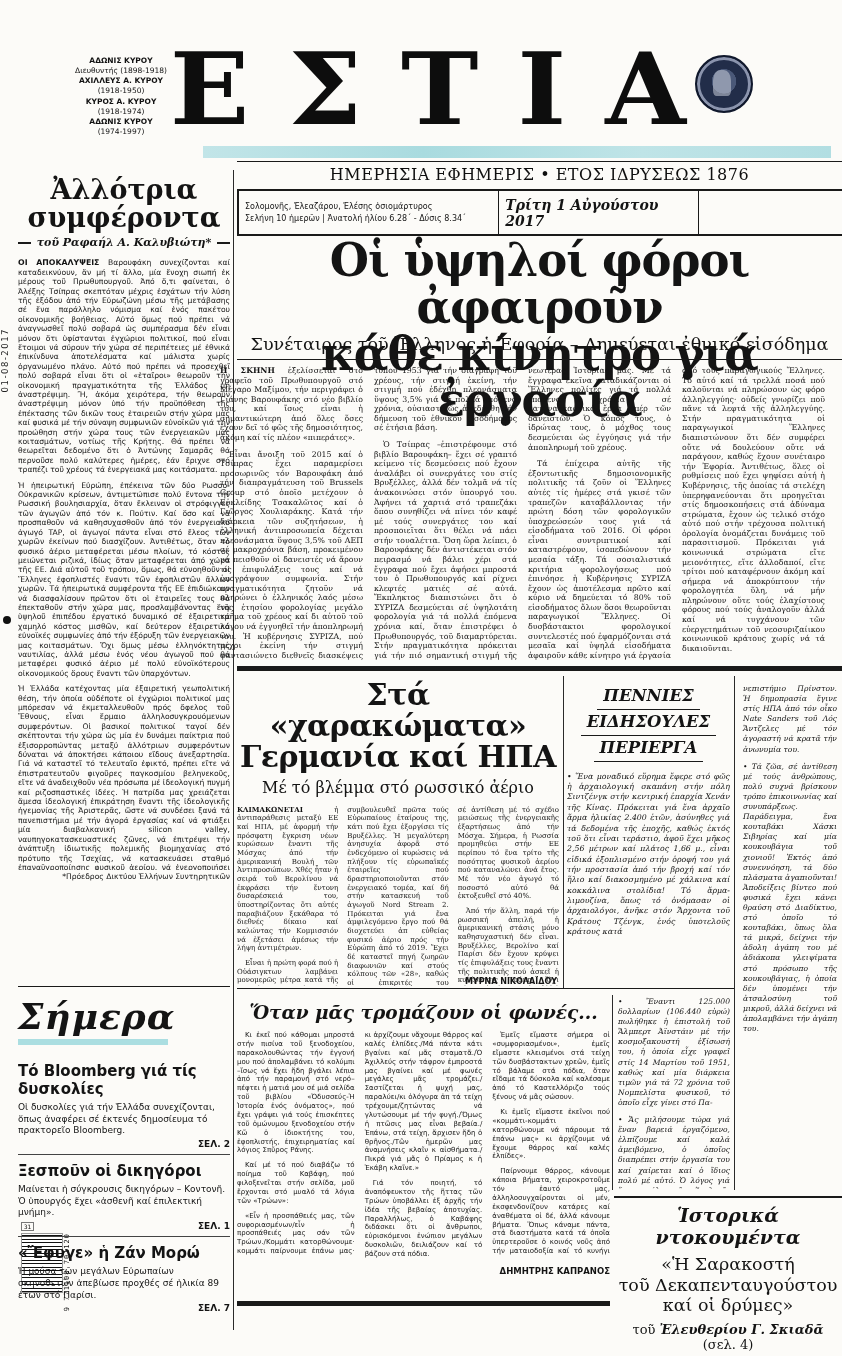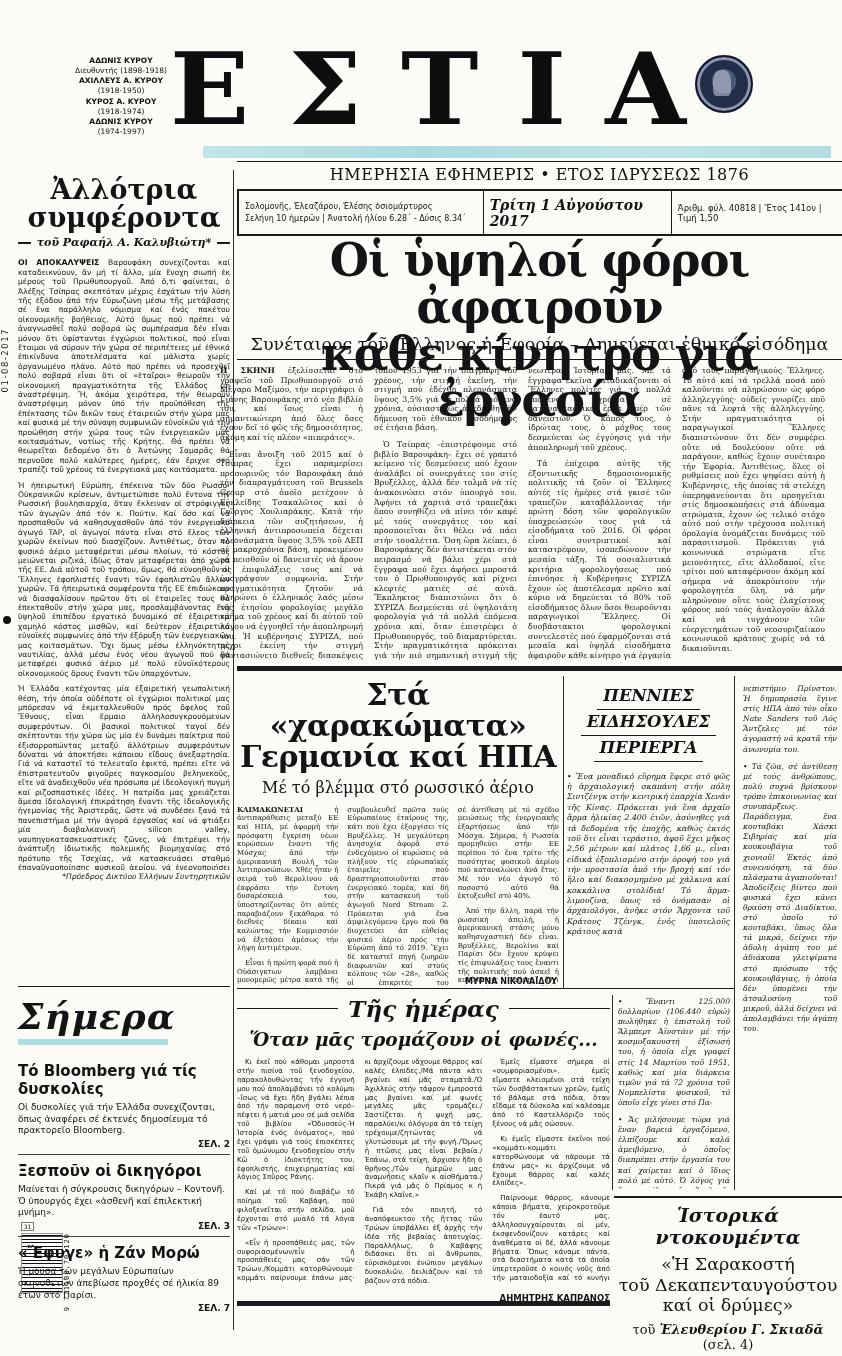--- a/index.html
+++ b/index.html
@@ -45,21 +45,21 @@
   .vrule-c{left:612px;top:995px;width:1px;height:195px;background:#2a2a2a;}
   
   .op{left:18px;top:176px;width:212px;}
   .op-title{text-align:center;font-weight:bold;font-size:27px;line-height:1.02;}
   .op-byrow{display:flex;align-items:center;gap:6px;margin:5px 0 9px;}
   .op-byrow .dash{flex:1;height:2px;background:#1a1a1a;}
   .op-byline{font-size:11px;font-weight:bold;font-style:italic;white-space:nowrap;}
   .op-body{font-family:"DejaVu Sans",sans-serif;font-size:7.6px;line-height:1.24;height:612px;overflow:hidden;}
   .op-body p{margin:0 0 6px;}
   .op-body p b{font-size:7.8px;}
-  .op-foot{text-align:right;font-style:italic;font-family:"DejaVu Sans",sans-serif;font-size:7.6px;margin-top:2px;}
+  .op-foot{text-align:right;font-family:"DejaVu Sans",sans-serif;font-size:7.6px;margin-top:2px;}
   .op-endrule{left:18px;top:986px;width:212px;height:1px;}
   
   .hl{left:237px;top:240px;width:605px;text-align:center;font-weight:bold;font-size:45px;line-height:1.0;
       letter-spacing:-1px;transform:scaleY(1.04);}
   .subhl{left:237px;top:334px;width:605px;text-align:center;font-size:17.5px;}
   .subhl-rule{left:237px;top:359px;width:605px;height:1px;}
   .mainbody{left:220px;top:366px;width:605px;height:296px;overflow:hidden;
             column-count:4;column-gap:11px;font-size:7.8px;line-height:1.23;}
   .mainbody p{margin:0 0 7px;text-indent:9px;}
   .mainbody p.first{text-indent:0;}
@@ -147,21 +147,20 @@
   <div class="abs tealband"></div>
   <div class="abs rule tagrule"></div>
   <div class="abs tagline">ΗΜΕΡΗΣΙΑ ΕΦΗΜΕΡΙΣ • ΕΤΟΣ ΙΔΡΥΣΕΩΣ 1876</div>
 
   <div class="abs datebox">
     <div class="cell c1">
       <div>Σολομονῆς, Ἐλεαζάρου, Ἐλέσης ὁσιομάρτυρος</div>
       <div>Σελήνη 10 ἡμερῶν | Ἀνατολή ἡλίου 6.28΄ - Δύσις 8.34΄</div>
     </div>
     <div class="cell c2">Τρίτη 1 Αὐγούστου 2017</div>
-    <div class="cell c3">Ἀριθμ. φύλ. 40818 | Ἔτος 141ον | Τιμή 1,50</div>
   </div>
 
   <div class="abs vrule-main"></div>
   <div class="abs vrule-a"></div>
   <div class="abs vrule-b"></div>
   <div class="abs vrule-c"></div>
 
   <div class="abs op">
     <div class="op-title">
       <div>Ἀλλότρια</div>
@@ -236,35 +235,30 @@
     <div class="sim-title">Σήμερα</div>
     <div class="sim-bar"></div>
     <div class="sim-item">
       <div class="sim-t">Τό Bloomberg γιά τίς δυσκολίες</div>
       <div class="sim-b">Οἱ δυσκολίες γιά τήν Ἑλλάδα συνεχίζονται, ὅπως ἀναφέρει σέ ἐκτενές δημοσίευμα τό πρακτορεῖο Bloomberg.</div>
       <div class="sim-p">ΣΕΛ. 2</div>
     </div>
     <div class="sim-item">
       <div class="sim-t">Ξεσποῦν οἱ δικηγόροι</div>
       <div class="sim-b">Μαίνεται ἡ σύγκρουσις δικηγόρων – Κοντονῆ. Ὁ ὑπουργός ἔχει «ἀσθενῆ καί ἐπιλεκτική μνήμη».</div>
-      <div class="sim-p">ΣΕΛ. 3</div>
+      <div class="sim-p">ΣΕΛ. 1</div>
     </div>
     <div class="sim-item">
       <div class="sim-t">«Ἔφυγε» ἡ Ζάν Μορώ</div>
       <div class="sim-b">Ἡ μούσα τῶν μεγάλων Εὐρωπαίων σκηνοθετῶν ἀπεβίωσε προχθές σέ ἡλικία 89 ἐτῶν στό Παρίσι.</div>
       <div class="sim-p">ΣΕΛ. 7</div>
     </div>
   </div>
 
   <div class="abs im">
-    <div class="im-headrow">
-      <span class="dash"></span>
-      <span class="im-title">Τῆς ἡμέρας</span>
-      <span class="dash"></span>
-    </div>
     <div class="im-hl">Ὅταν μᾶς τρομάζουν οἱ φωνές...</div>
     <div class="im-body jtext">
         <p>Κι ἐκεῖ πού κάθομαι μπροστά στήν πισίνα τοῦ ξενοδοχείου, παρακολουθώντας τήν ἐγγονή μου πού ἀπολαμβάνει τό κολύμπι –ἴσως νά ἔχει ἤδη βγάλει λέπια ἀπό τήν παραμονή στό νερό– πέφτει ἡ ματιά μου σέ μιά σελίδα τοῦ βιβλίου «Ὀδυσσεύς-Ἡ Ἱστορία ἑνός ὀνόματος», πού ἔχει γράψει γιά τούς ἐπισκέπτες τοῦ ὁμώνυμου ξενοδοχείου στήν Κῶ ὁ ἰδιοκτήτης του, ἐφοπλιστής, ἐπιχειρηματίας καί λόγιος Σπῦρος Ράνης.</p>
         <p>Καί μέ τό πού διαβάζω τό ποίημα τοῦ Καβάφη, πού φιλοξενεῖται στήν σελίδα, μοῦ ἔρχονται στό μυαλό τά λόγια τῶν «Τρώων»:</p>
         <p>«Εἶν ἡ προσπάθειές μας, τῶν συφοριασμένων/εἶν ἡ προσπάθειές μας σάν τῶν Τρώων./Κομμάτι κατορθώνουμε· κομμάτι παίρνουμε ἐπάνω μας· κι ἀρχίζουμε νἄχουμε θάρρος καί καλές ἐλπίδες./Μά πάντα κάτι βγαίνει καί μᾶς σταματᾶ./Ὁ Ἀχιλλεύς στήν τάφρον ἐμπροστά μας βγαίνει καί μέ φωνές μεγάλες μᾶς τρομάζει./Σαστίζεται ἡ ψυχή μας, παραλύει/κι ὁλόγυρα ἀπ τά τείχη τρέχουμε/ζητώντας νά γλυτώσουμε μέ τήν φυγή./Ὅμως ἡ πτῶσις μας εἶναι βεβαία./Ἐπάνω, στά τείχη, ἄρχισεν ἤδη ὁ θρῆνος./Τῶν ἡμερῶν μας ἀναμνήσεις κλαῖν κ αἰσθήματα./Πικρά γιά μᾶς ὁ Πρίαμος κ ἡ Ἑκάβη κλαῖνε.»</p>
         <p>Γιά τόν ποιητή, τό ἀναπόφευκτον τῆς ἥττας τῶν Τρώων ὑποβάλλει ἐξ ἀρχῆς τήν ἰδέα τῆς βεβαίας ἀποτυχίας. Παραλλήλως, ὁ Καβάφης διδάσκει ὅτι οἱ ἄνθρωποι, εὑρισκόμενοι ἐνώπιον μεγάλων δυσκολιῶν, δειλιάζουν καί τό βάζουν στά πόδια.</p>
         <p>Ἐμεῖς εἴμαστε σήμερα οἱ «συμφοριασμένοι», ἐμεῖς εἴμαστε κλεισμένοι στά τείχη τῶν δυσβάστακτων χρεῶν, ἐμεῖς τό βάλαμε στά πόδια, ὅταν εἴδαμε τά δύσκολα καί καλέσαμε ἀπό τό Καστελλόριζο τούς ξένους νά μᾶς σώσουν.</p>
         <p>Κι ἐμεῖς εἴμαστε ἐκεῖνοι πού «κομμάτι-κομμάτι κατορθώνουμε νά πάρουμε τά ἐπάνω μας» κι ἀρχίζουμε νά ἔχουμε θάρρος καί καλές ἐλπίδες».</p>
         <p>Παίρνουμε θάρρος, κάνουμε κάποια βήματα, χειροκροτοῦμε τόν ἑαυτό μας, ἀλληλοσυγχαίρονται οἱ μέν, ἐκσφενδονίζουν κατάρες καί ἀναθέματα οἱ δέ, ἀλλά κάνουμε βήματα. Ὅπως κάναμε πάντα, στά διαστήματα κατά τά ὁποῖα ὑπερτεροῦσε ὁ κοινός νοῦς ἀπό τήν ματαιοδοξία καί τό κυνήγι τῆς ἐξουσίας. Ὅπως κάναμε πάντα, ὅταν τό «ἐμεῖς» ἐτίθετο ὑπεράνω τοῦ «ἐγώ». Σπανίως μέν, ἀλλά ἔχει συμβεῖ καί αὐτό.</p>
       </div>

